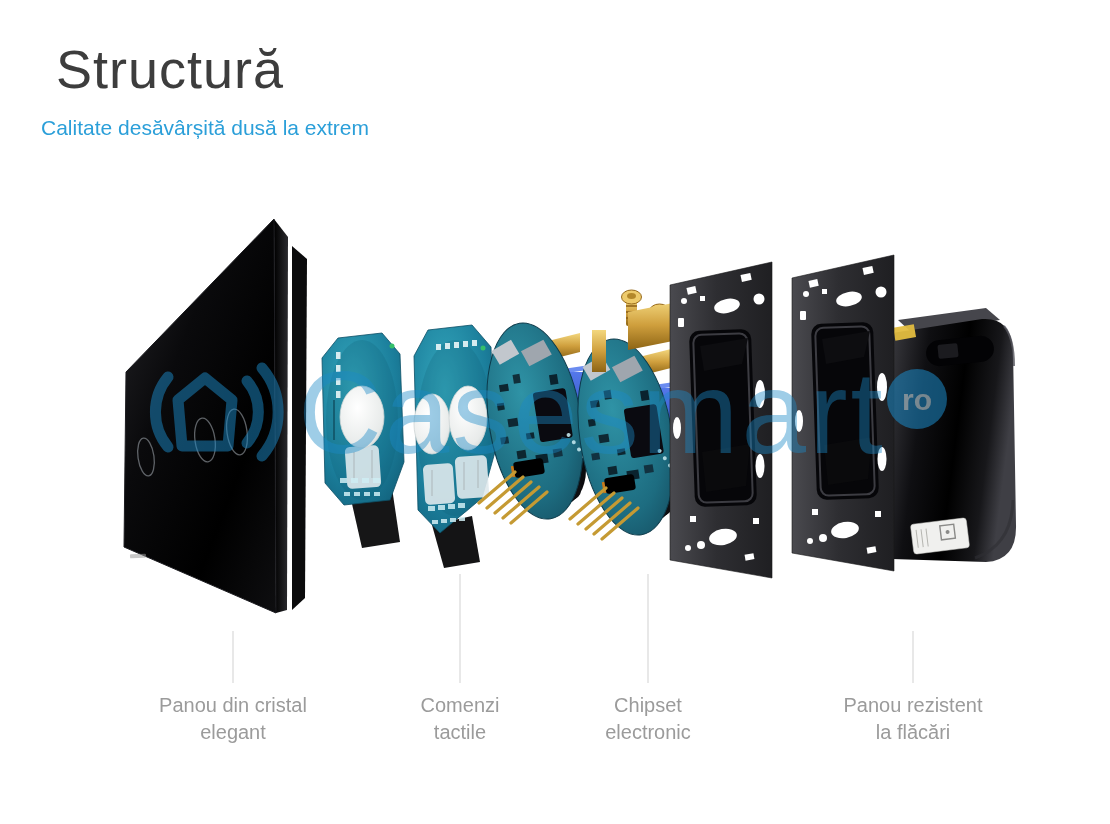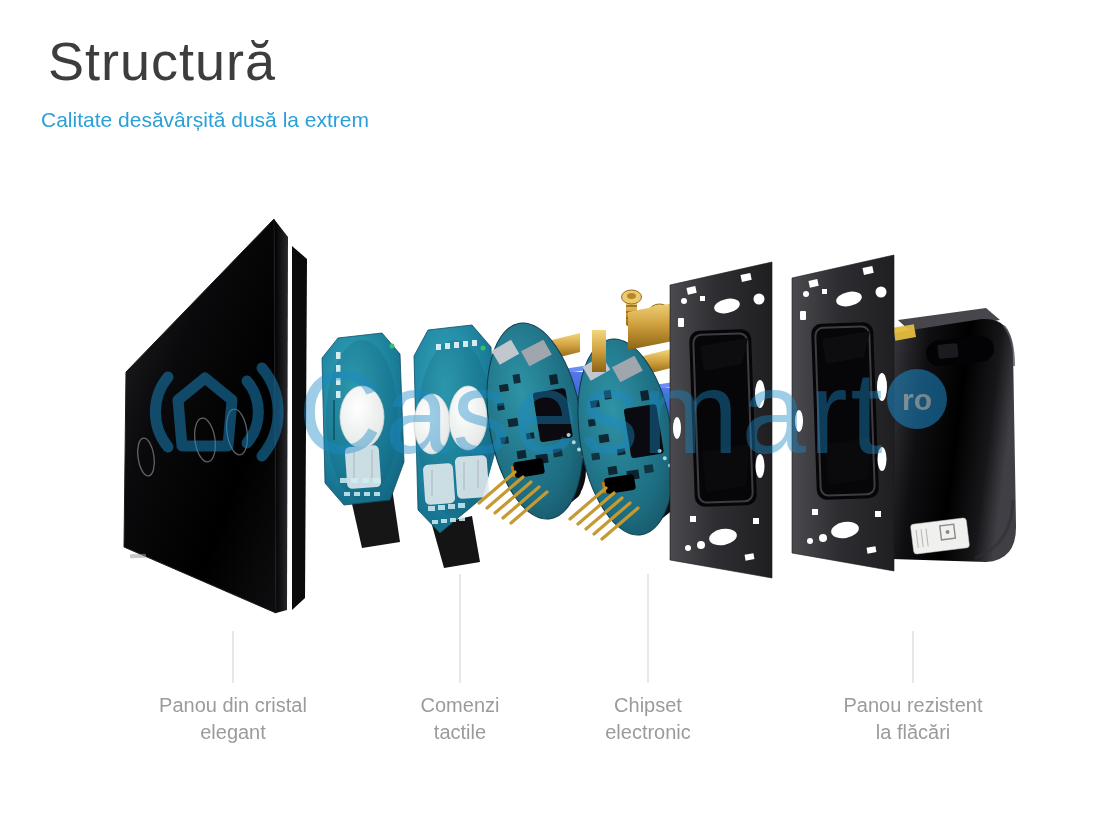--- a/index.html
+++ b/index.html
@@ -1,19 +1,19 @@
 <!DOCTYPE html>
 <html lang="ro"><head>
 <meta charset="utf-8">
 <style>
   html,body{margin:0;padding:0;background:#fff;}
   .page{position:relative;width:1110px;height:824px;background:#ffffff;overflow:hidden;
         font-family:"Liberation Sans","DejaVu Sans",sans-serif;}
   .header{position:absolute;top:22px;left:40px;}
-  .title{margin:8px;font-size:54px;font-weight:200;color:#3d3d3d;letter-spacing:1px;line-height:1.15;}
+  .title{margin:16px;font-size:54px;font-weight:200;color:#3d3d3d;letter-spacing:1px;line-height:1.15;}
   .subtitle{margin:16px 0 0 1px;font-size:21px;font-weight:400;color:#2b9fd9;}
   .scene{position:absolute;left:0;top:0;}
   .callout{position:absolute;top:692px;transform:translateX(-50%);text-align:center;
            color:#9b9b9b;font-size:20px;line-height:27px;white-space:nowrap;}
   .wm-text{font-family:"Liberation Sans","DejaVu Sans",sans-serif;font-weight:400;}
   .wm-ro{font-family:"Liberation Sans","DejaVu Sans",sans-serif;font-weight:700;}
 </style>
 </head>
 <body>
 

